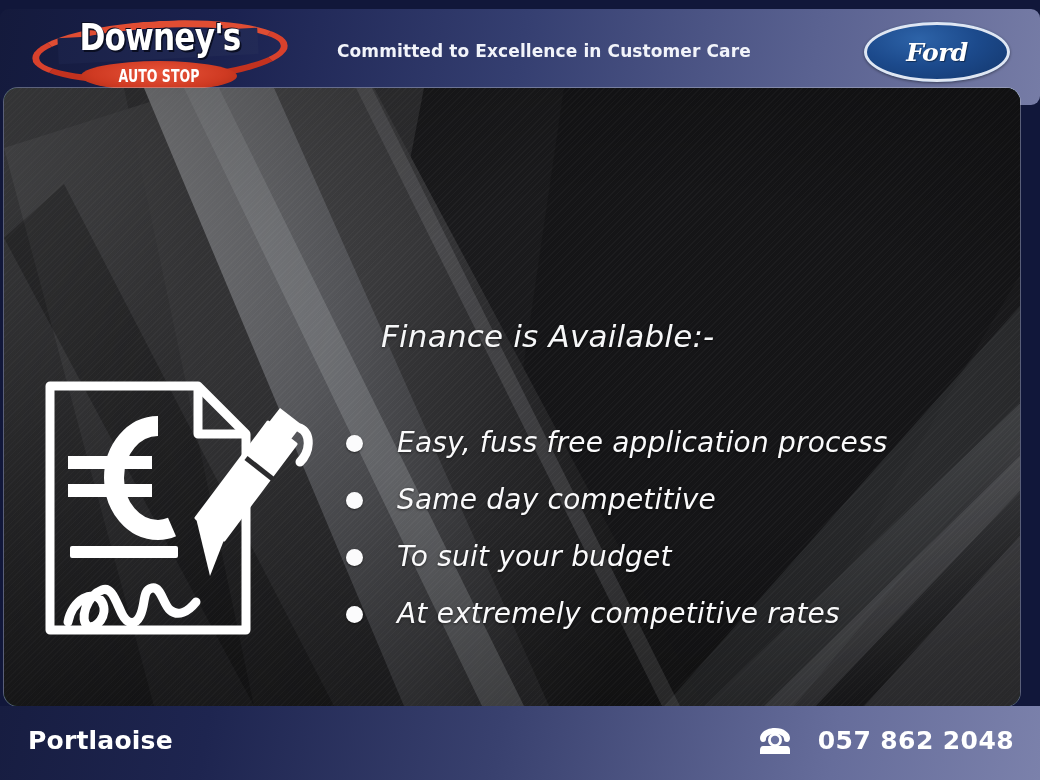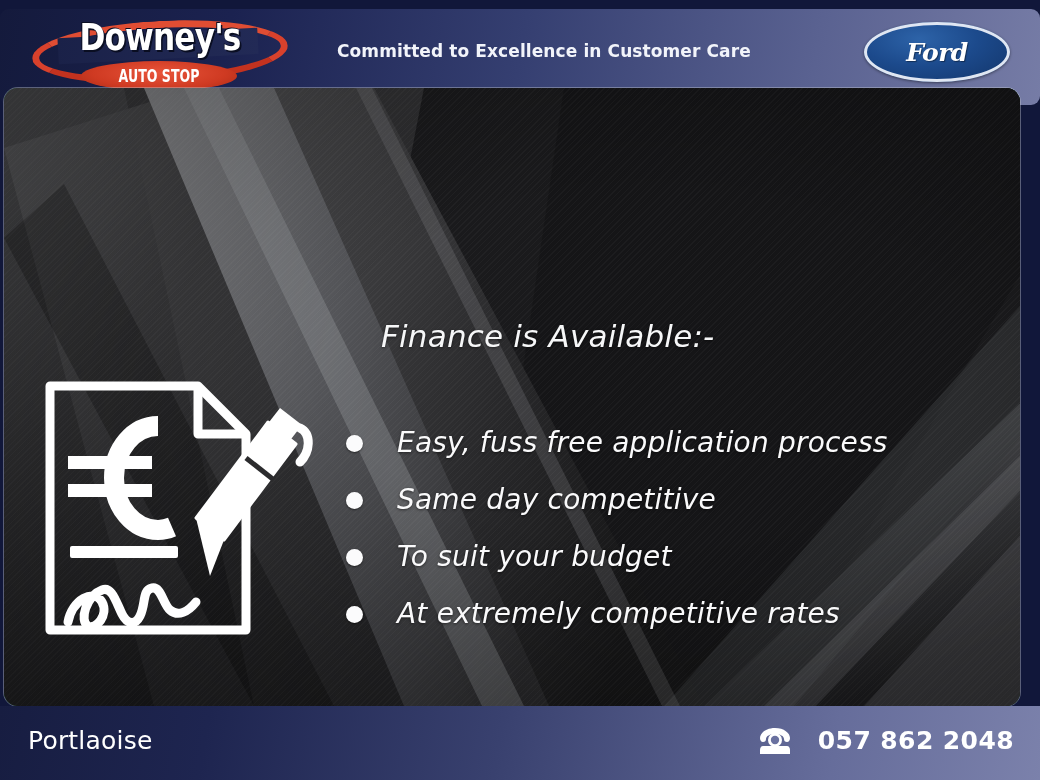--- a/index.html
+++ b/index.html
@@ -233,21 +233,21 @@
                 #171d41 0%,
                 #1e2550 20%,
                 #39416f 48%,
                 #666d9b 80%,
                 #7b81ab 100%);
   }
   .footer-location {
     position: absolute;
     left: 28px; top: 19px;
     font-family: "DejaVu Sans", sans-serif;
-    font-weight: normal;
+    font-weight: bold;
     font-size: 25px;
     line-height: 32px;
     color: #ffffff;
     white-space: nowrap;
     letter-spacing: 0.2px;
   }
   .footer-contact {
     position: absolute;
     right: 26px; top: 19px;
     display: flex;

